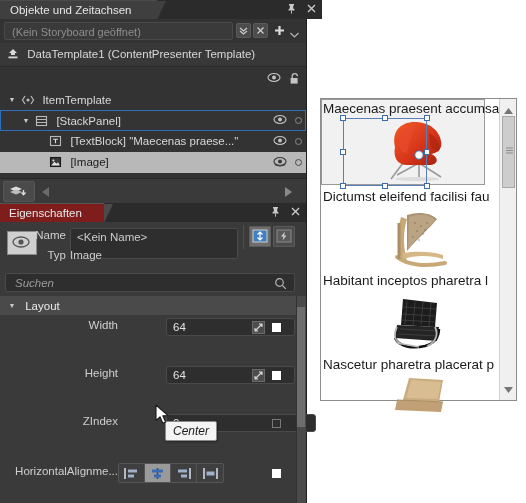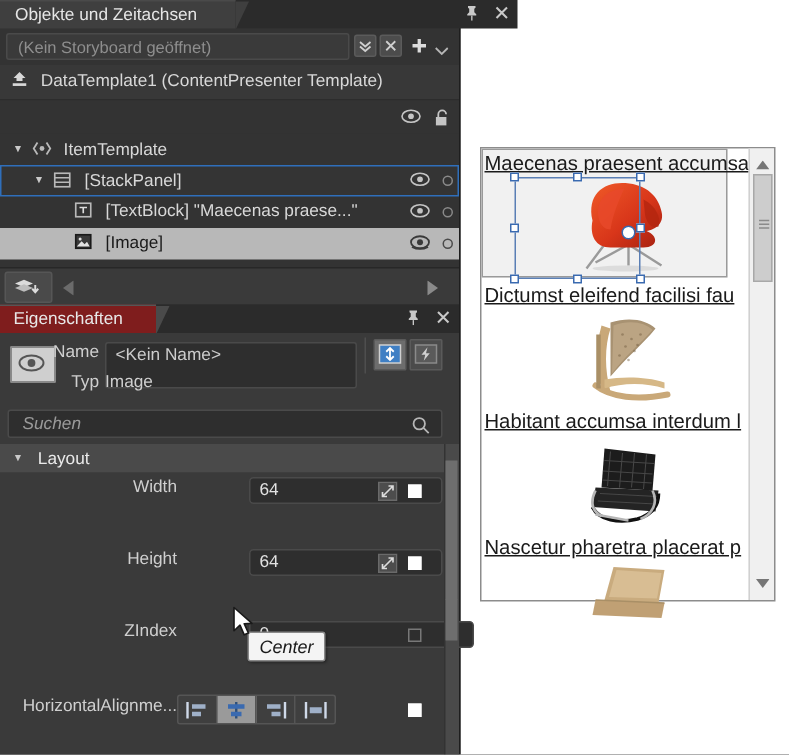--- a/index.html
+++ b/index.html
@@ -19,21 +19,20 @@
     position:absolute;left:0;top:0;width:306px;height:503px;
     background:#2d2d2d;
     border-right:1px solid #1e1e1e;
   }
 
   
   .panel-objects{position:absolute;left:0;top:0;width:306px;height:178px;background:#333333;}
   .panel-tabstrip{
     position:absolute;left:0;top:0;width:322px;height:19px;
     background:#2b2b2b;
-    padding-left:23px;
   }
   .tab-active{
     position:absolute;left:0;top:0;height:19px;
     padding:0 26px 0 10px;
     line-height:19px;
     background:#3f3f3f;
     color:#e6e6e6;
     font-size:11.5px;
     white-space:nowrap;
     border-top:1px solid #4a4a4a;
@@ -151,21 +150,21 @@
   .ps-up{position:absolute;right:1px;top:95px;}
 
   
   .preview{
     position:absolute;left:320px;top:98px;width:197px;height:303px;
     background:#ffffff;border:1px solid #8c8c8c;box-sizing:border-box;
   }
   .lb-item{position:relative;}
   .lb-text{
     font-family:"Liberation Sans",sans-serif;font-size:13.5px;color:#1a1a1a;
-    white-space:nowrap;overflow:hidden;padding-left:2px;line-height:19px;text-decoration:underline;
+    white-space:nowrap;overflow:hidden;padding-left:2px;line-height:19px;
   }
   .lb-sel{position:absolute;left:0;top:0;width:164px;height:86px;background:#f1f1f1;border:1px solid #9a9a9a;box-sizing:border-box;}
   .chair-wrap{display:flex;justify-content:center;align-items:center;}
   .selbox{position:absolute;border:1px solid #5a7fb5;box-sizing:border-box;}
   .handle{position:absolute;width:6px;height:6px;background:#ffffff;border:1px solid #3a6ab0;box-sizing:border-box;}
 
   .pv-sb{position:absolute;right:0;top:0;width:17px;height:100%;background:#f0f0f0;border-left:1px solid #d0d0d0;box-sizing:border-box;}
   .pv-thumb{position:absolute;left:2px;top:17px;width:13px;height:72px;background:#cdcdcd;border:1px solid #a8a8a8;box-sizing:border-box;}
 
   
@@ -547,21 +546,21 @@
               <circle cx="50" cy="27" r="0.9"></circle>
               <circle cx="40" cy="30" r="0.9"></circle>
             <circle cx="46" cy="33" r="0.9"></circle>
               <circle cx="52" cy="23" r="0.9"></circle>
           </g>
         </svg>
       </div>
     </div>
 
     <div class="lb-item" style="height:84px;">
-      <div class="lb-text">Habitant accumsa interdum l</div>
+      <div class="lb-text">Habitant inceptos pharetra l</div>
       <div class="chair-wrap" style="height:64px;">
         <svg width="92" height="62" viewBox="0 0 92 62">
           <path d="M30 8 L64 12 L62 36 L28 34 Z" fill="#1c1c1c"></path>
           <path d="M24 34 L66 36 L64 50 L22 47 Z" fill="#242424"></path>
           <g stroke="#474747" stroke-width="0.7" fill="none">
             <path d="M34 10 L32 33 M42 11 L40 34 M50 11 L48 34 M58 12 L56 35"></path>
             <path d="M30 16 L63 18 M29 23 L62 25 M28.5 29 L61.5 31"></path>
             <path d="M27 38 L65 40 M25.5 43 L64 45"></path>
           </g>
           <path d="M22 47 C26 56 40 58 52 55 C62 52 66 46 66 38" stroke="#111111" stroke-width="2.4" fill="none"></path>

